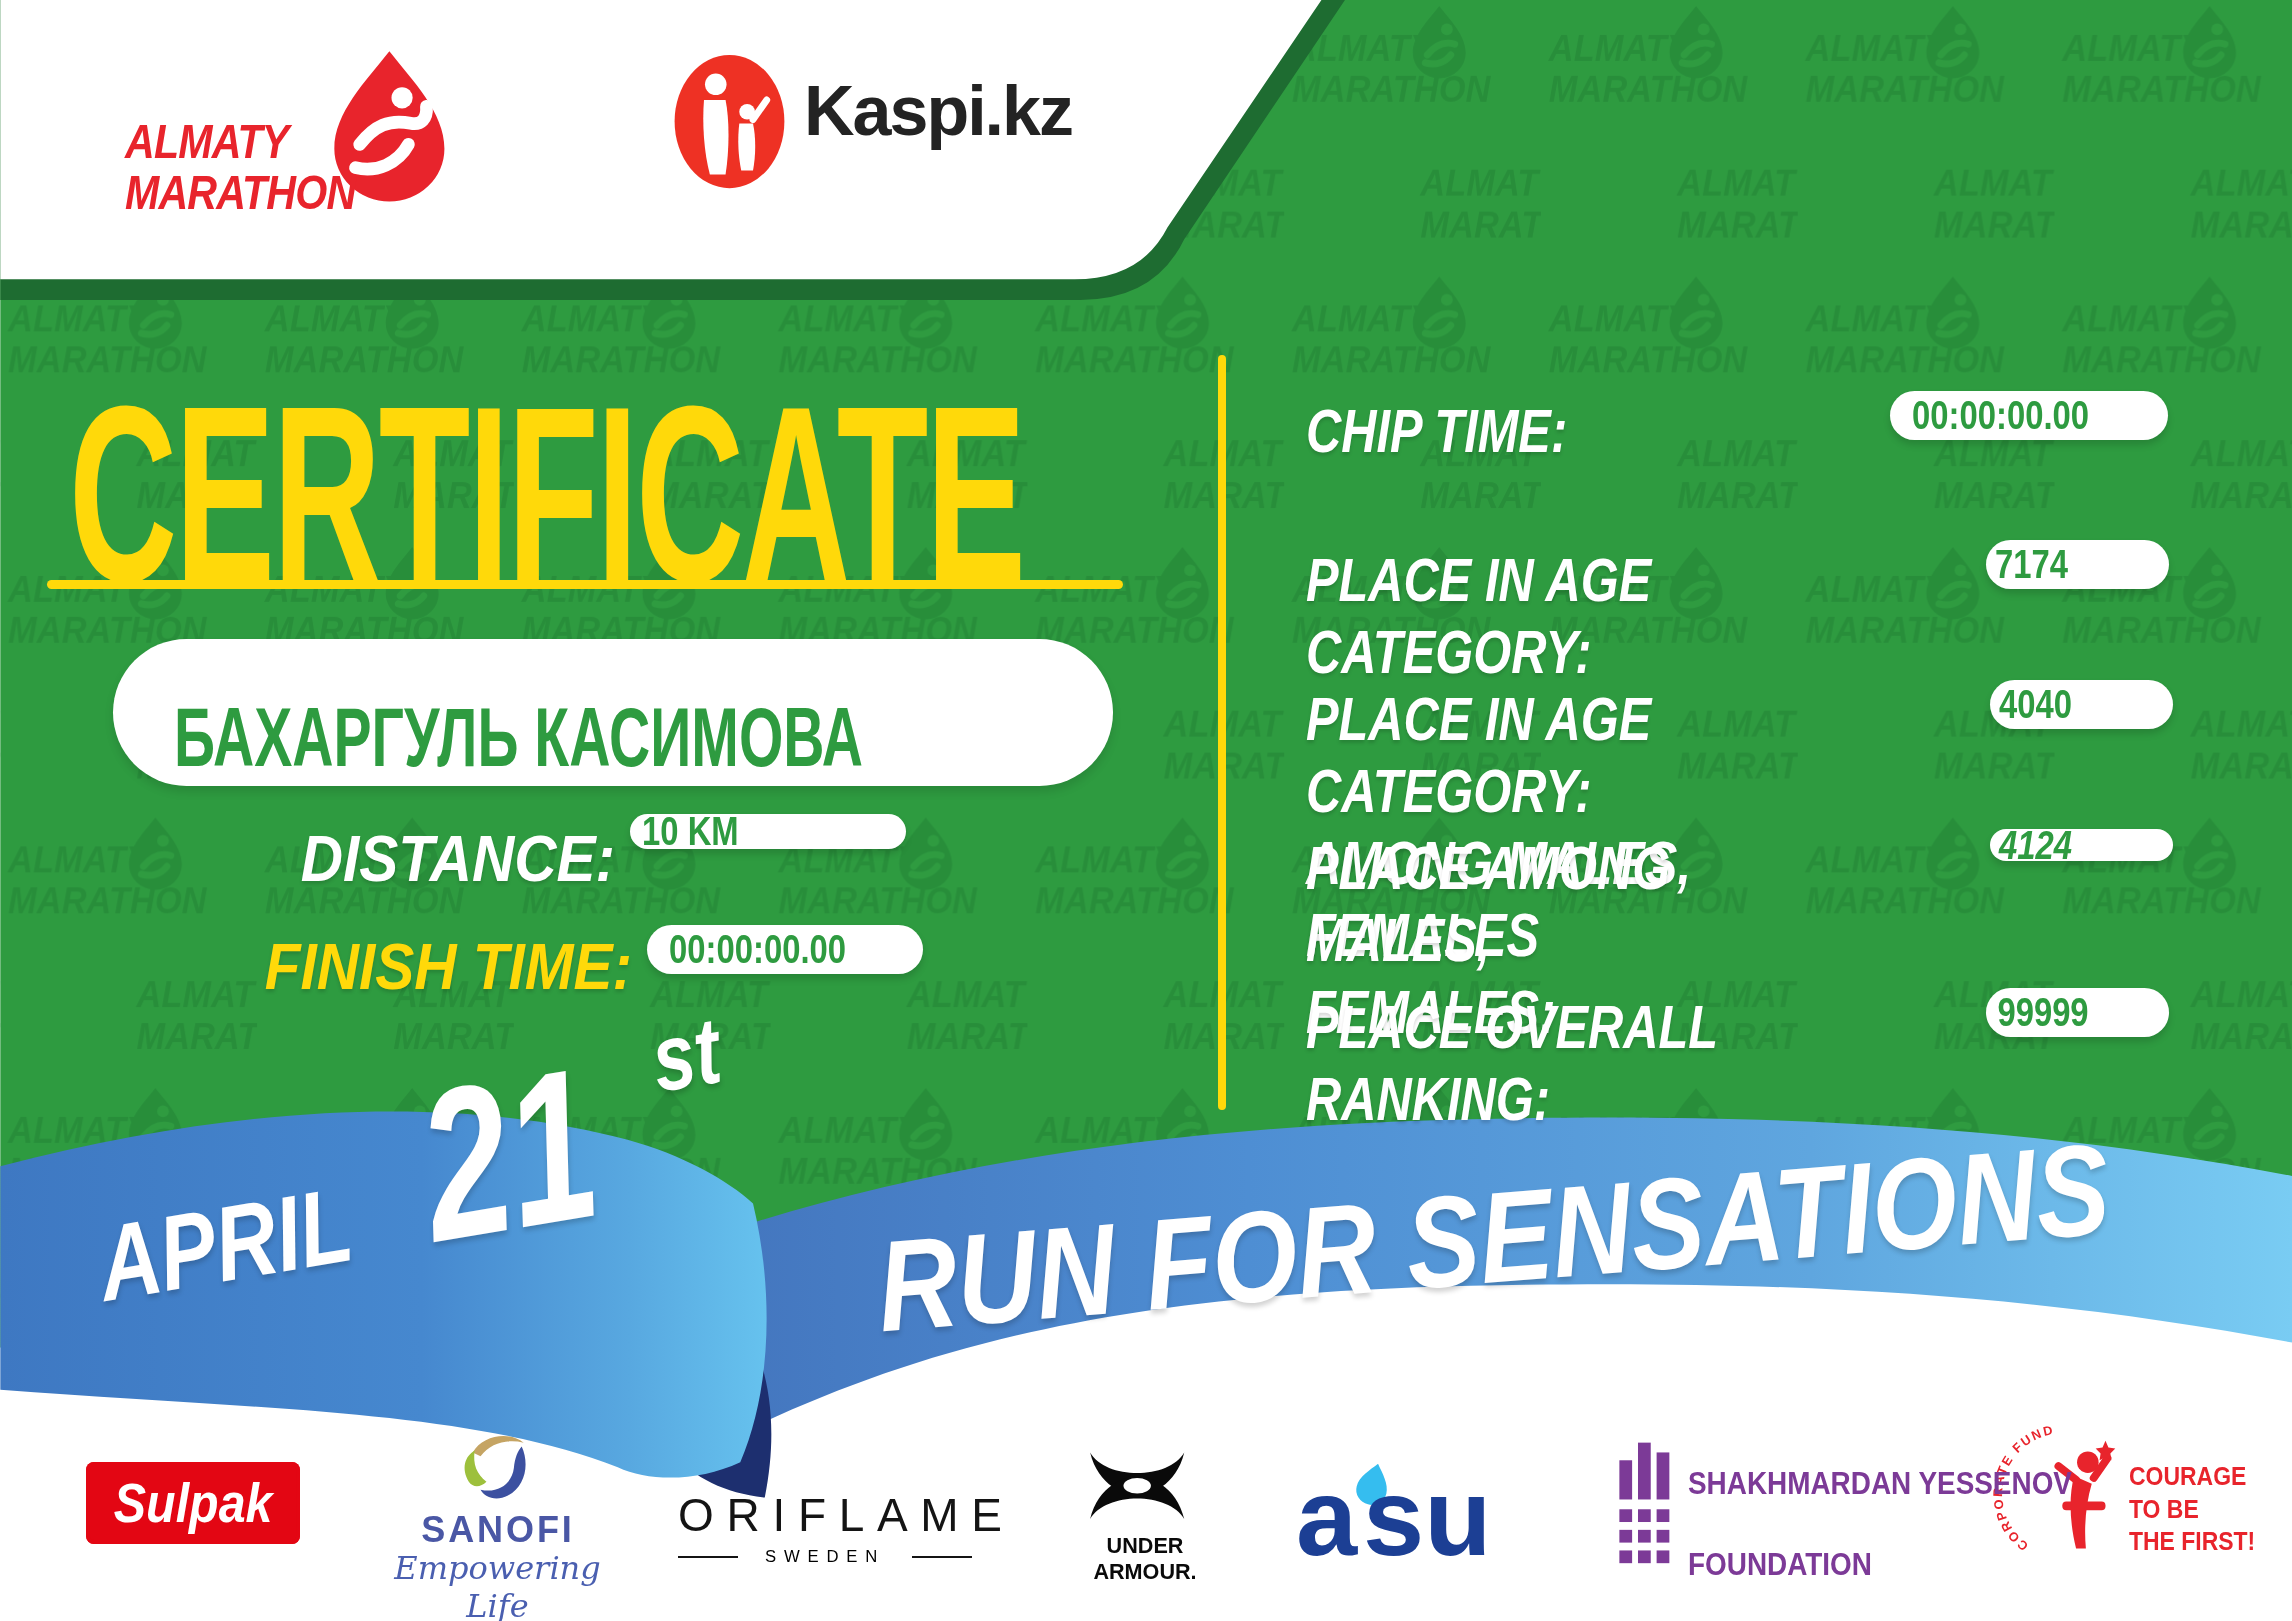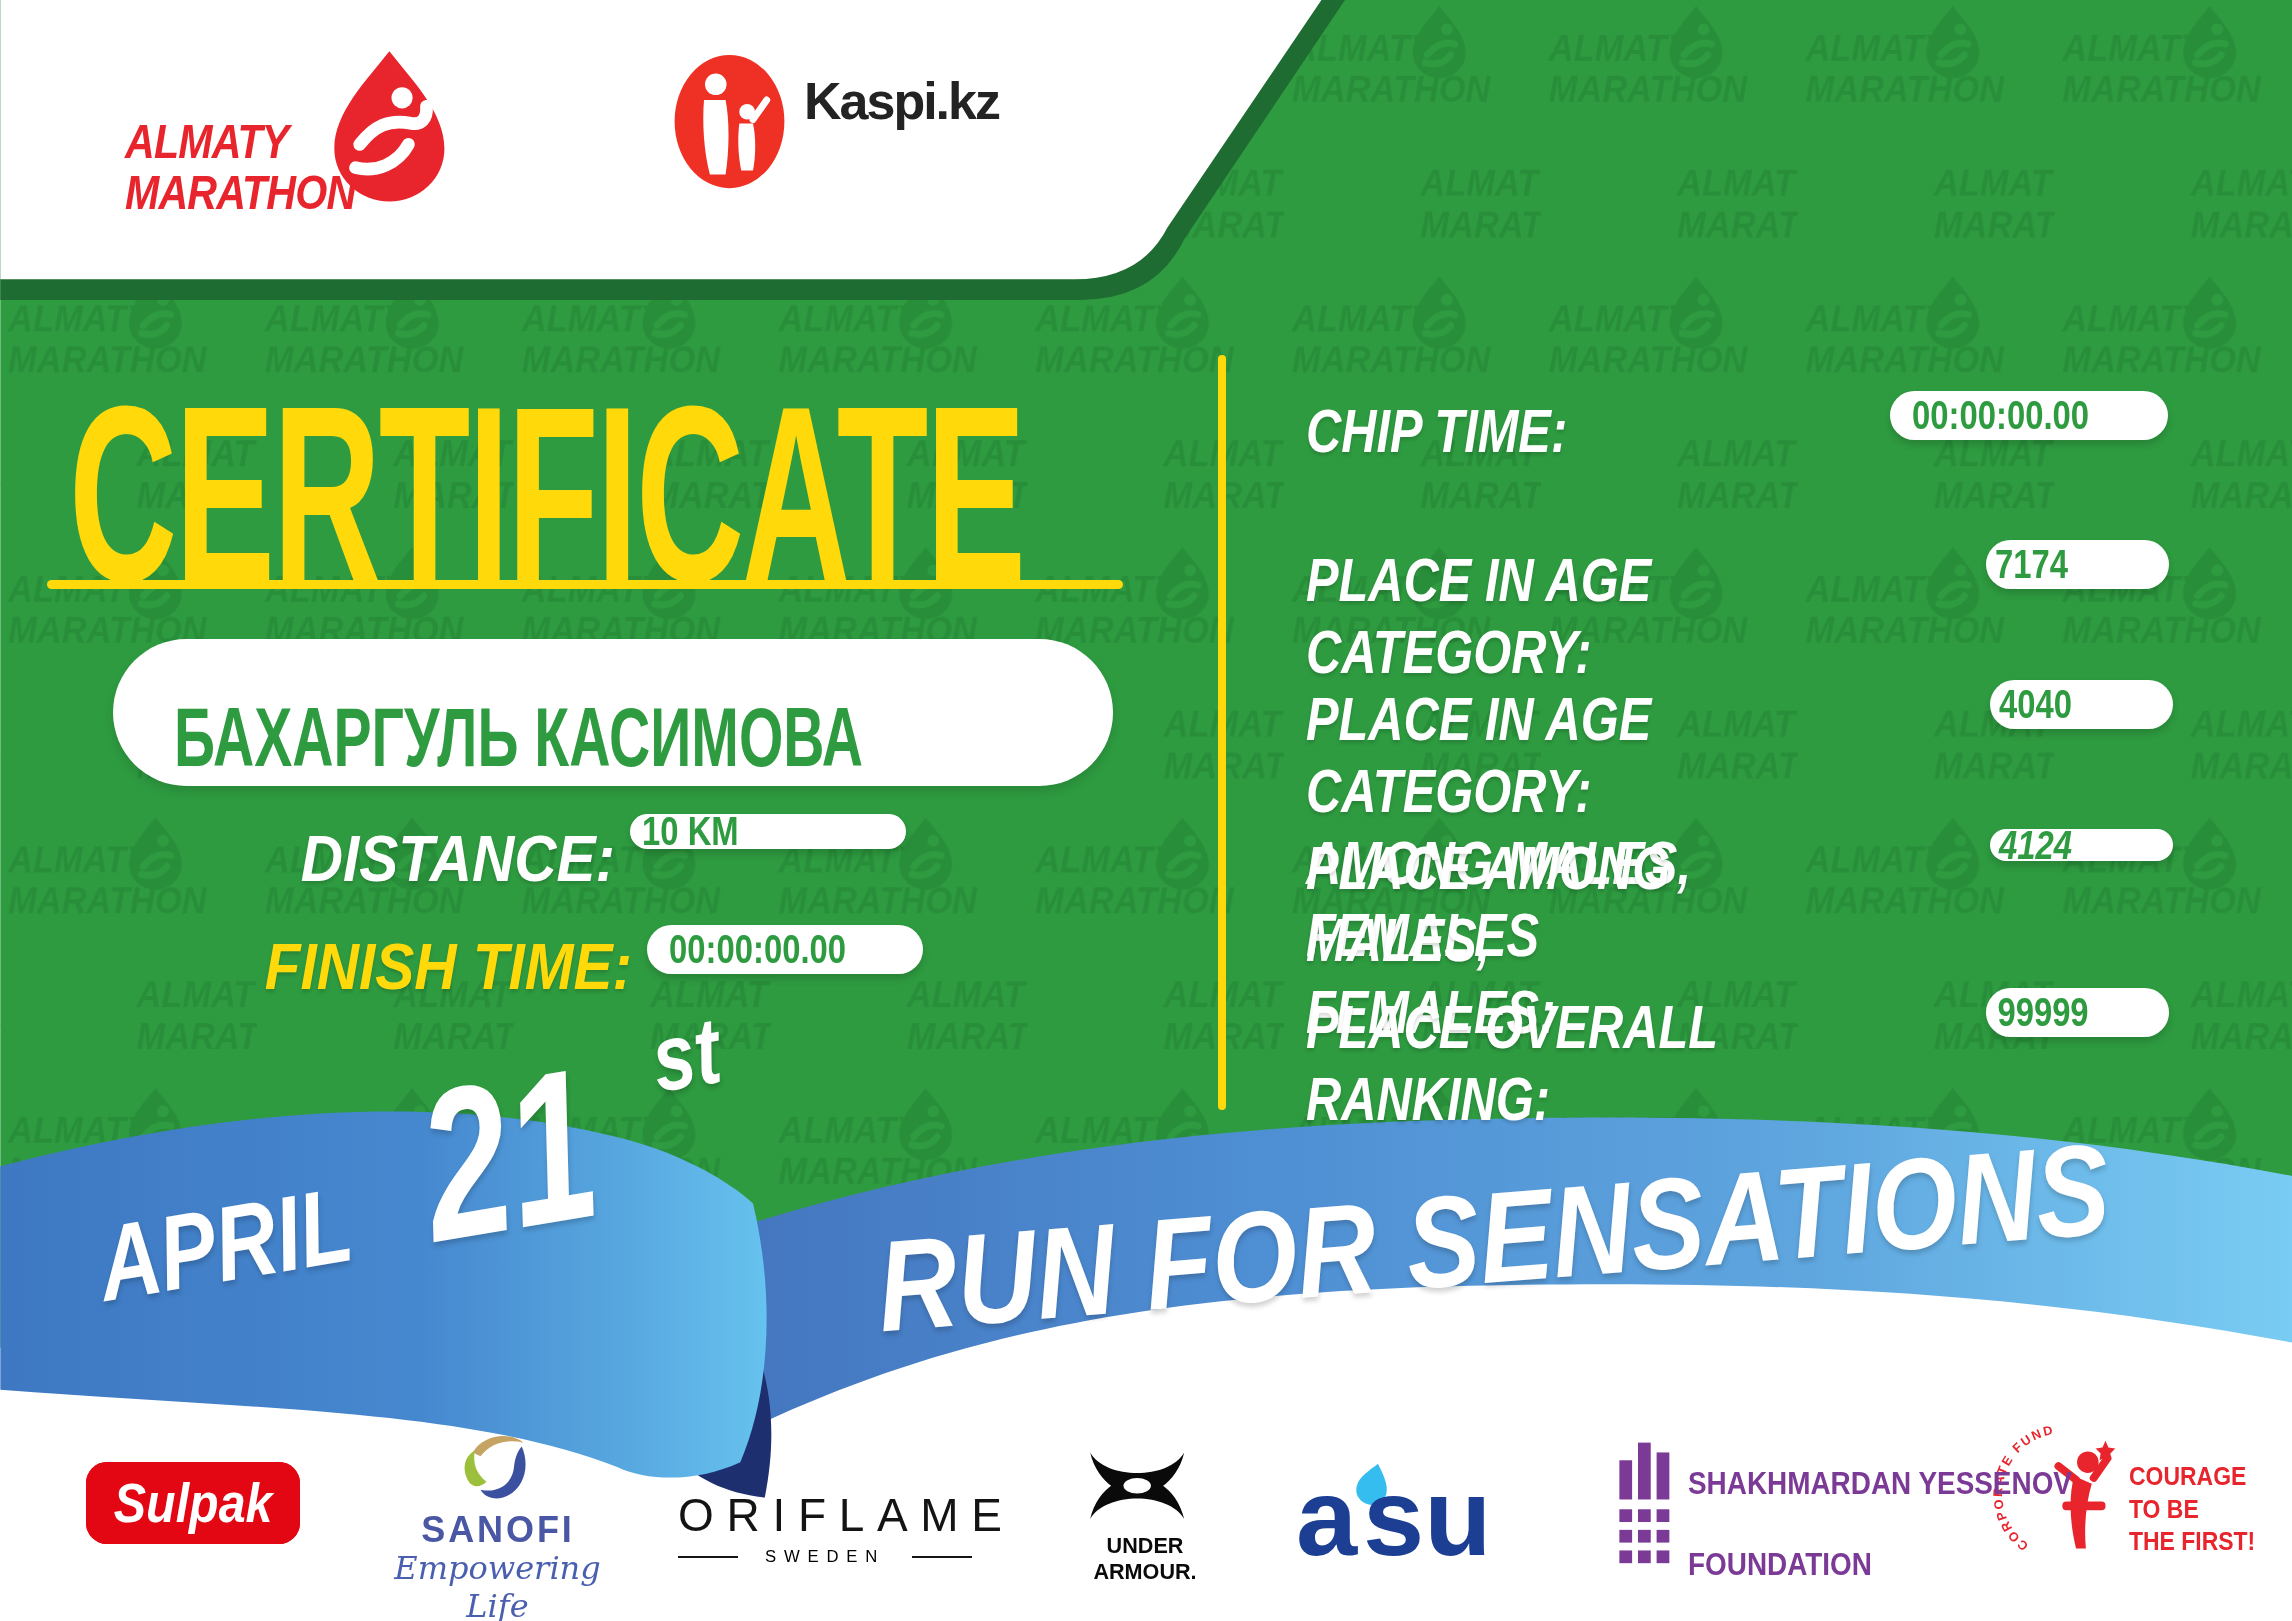--- a/index.html
+++ b/index.html
@@ -5,21 +5,21 @@
   html,body{margin:0;padding:0;background:#ffffff;}
   .canvas{position:relative;width:2293px;height:1621px;overflow:hidden;background:#ffffff;
           font-family:"Liberation Sans",sans-serif;}
   .abs{position:absolute;}
   svg text{font-family:"Liberation Sans",sans-serif;}
 
   
   .am-wordmark{left:125px;top:116px;color:#e8242c;font-weight:bold;font-style:italic;
                font-size:49px;line-height:1.04;transform:scaleX(.84);transform-origin:left top;
                letter-spacing:-1px;}
-  .kaspi-word{left:804px;top:71px;color:#232323;font-weight:bold;font-size:52px;letter-spacing:-2px;}
+  .kaspi-word{left:804px;top:71px;color:#232323;font-weight:bold;font-size:70px;letter-spacing:-2px;}
 
   
   .cert-title{left:69px;top:370px;color:#ffd90a;font-weight:bold;font-size:250px;line-height:1;
               letter-spacing:-3.9px;transform:scaleX(.60);transform-origin:left top;white-space:nowrap;}
   .rule{left:47px;top:580px;width:1076px;height:8.8px;background:#ffd90a;border-radius:4.9px;}
   .vline{left:1218px;top:355px;width:7.8px;height:755px;background:#ffd90a;border-radius:3.9px;}
 
   
   .name-box{left:113px;top:639px;width:1000px;height:147px;background:#fff;border-radius:74px;
             box-shadow:0 5.9px 9.8px rgba(0,0,0,.12);display:flex;align-items:flex-end;}
@@ -57,21 +57,21 @@
                text-shadow:0 3.9px 5.9px rgba(0,0,0,.18);}
   .april-word{font-size:106px;line-height:1;transform:scaleX(.8);transform-origin:left bottom;}
   .april-num{font-size:214px;line-height:.88;transform:scaleX(.72);transform-origin:left bottom;margin-left:17.6px;}
   .april-suffix{font-size:94px;line-height:1;transform:scaleX(.8) translateY(-116px);
                 transform-origin:left bottom;margin-left:5.9px;}
   .slogan{left:872px;top:1213px;color:#fff;font-style:italic;font-weight:bold;font-size:129px;
           transform:rotate(-4.6deg) scaleX(.85);transform-origin:left top;white-space:nowrap;
           text-shadow:0 3.9px 5.9px rgba(0,0,0,.18);}
 
   
-  .sulpak{left:86px;top:1462px;width:214px;height:82px;background:#e30613;border-radius:21px;
+  .sulpak{left:86px;top:1462px;width:214px;height:82px;background:#e30613;border-radius:8px;
           display:flex;align-items:center;justify-content:center;box-shadow:inset 0 0 0 3.9px #e30613;}
   .sulpak span{color:#fff;font-weight:bold;font-style:italic;font-size:55px;transform:scaleX(.88);}
   .sanofi-name{left:400px;top:1509px;width:196px;text-align:center;color:#4a57a5;font-weight:bold;
                font-size:36px;letter-spacing:2.9px;}
   .sanofi-tag{left:380px;top:1549px;width:235px;text-align:center;color:#4a5fb0;
               font-family:"DejaVu Serif",serif;font-style:italic;font-size:32px;}
   .oriflame-name{left:678px;top:1488px;color:#141414;font-size:46px;letter-spacing:12.7px;font-weight:400;}
   .oriflame-sub{left:678px;top:1547px;width:294px;display:flex;align-items:center;gap:27px;
                 color:#000000;font-size:16.7px;letter-spacing:7.8px;}
   .oriflame-sub .bar{flex:1;height:2px;background:#141414;}

